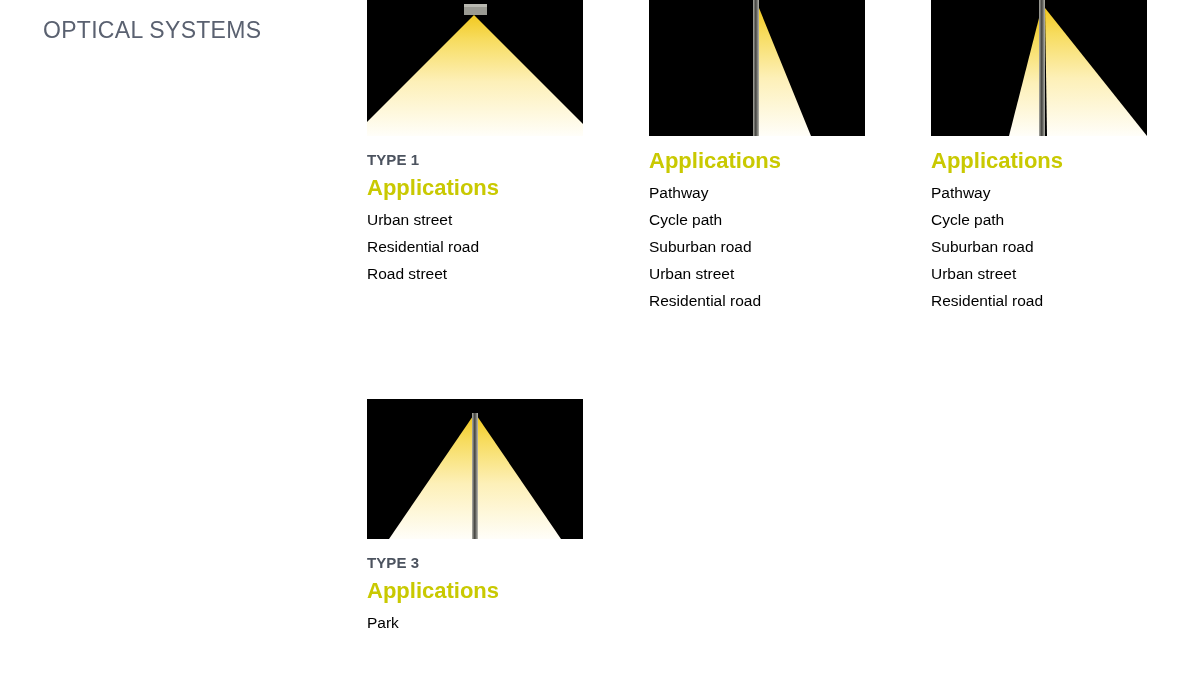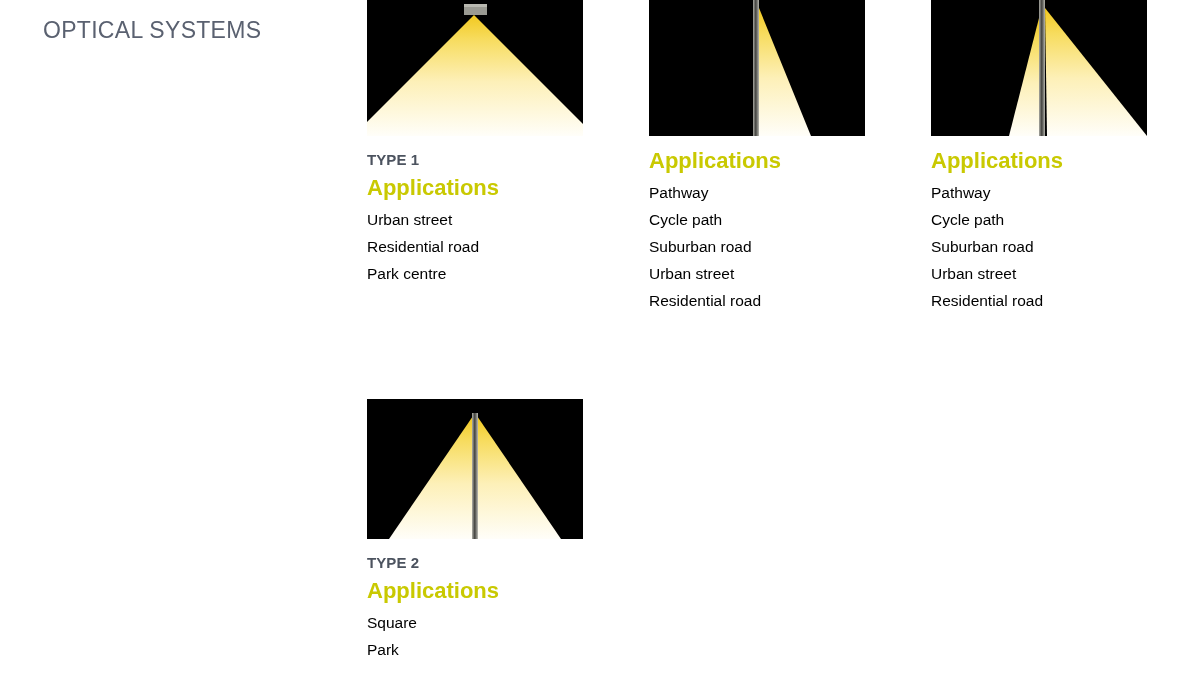--- a/index.html
+++ b/index.html
@@ -126,21 +126,21 @@
           <rect x="97" y="4" width="23" height="11" fill="#9a9a92"></rect>
           <rect x="97" y="4" width="23" height="3" fill="#b8b8b0"></rect>
         </svg>
       </div>
       <div class="card-text">
         <div class="type-label">TYPE 1</div>
         <div class="applications-label">Applications</div>
         <ul class="app-list">
           <li>Urban street</li>
           <li>Residential road</li>
-          <li>Park centre</li>
+          <li>Road street</li>
         </ul>
       </div>
     </div>
 
     <div class="card">
       <div class="figure row1">
         <svg viewBox="0 0 216 136" preserveAspectRatio="none">
           <defs>
             <linearGradient id="g2" x1="0" y1="0" x2="0" y2="1">
               <stop offset="0" stop-color="#f2c91f"></stop>
@@ -227,24 +227,23 @@
               <stop offset="1" stop-color="#bcbcb4"></stop>
             </linearGradient>
           </defs>
           <rect x="0" y="0" width="216" height="140" fill="#000000"></rect>
           <polygon points="106,17 106,140 22,140" fill="url(#g5)"></polygon>
           <polygon points="110,17 110,140 194,140" fill="url(#g5)"></polygon>
           <rect x="105" y="14" width="6" height="126" fill="url(#pole5)"></rect>
         </svg>
       </div>
       <div class="card-text">
-        <div class="type-label">TYPE 2</div>
-        <div class="applications-label">Applications</div>
-        <ul class="app-list">
-          <li>Square</li>
+        <div class="type-label">TYPE 3</div>
+        <div class="applications-label">Applications</div>
+        <ul class="app-list">
           <li>Park</li>
         </ul>
       </div>
     </div>
 
   </div>
 
 </div>
 
 </body></html>

